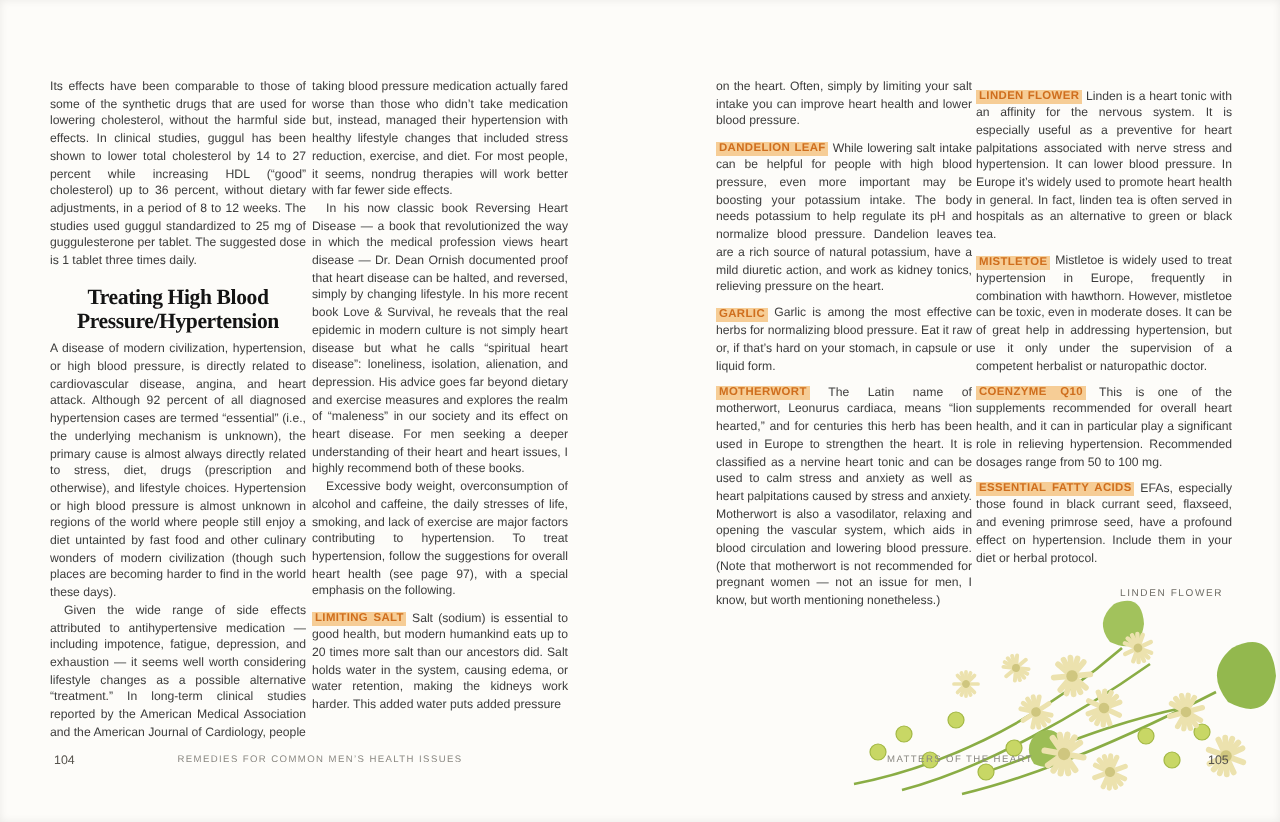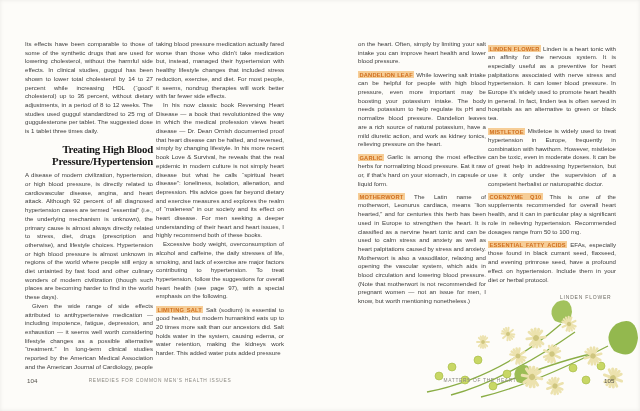--- a/index.html
+++ b/index.html
@@ -7,21 +7,21 @@
     position:relative;width:640px;height:411px;background:#fdfcf9;
     overflow:hidden;font-family:"Liberation Sans",sans-serif;color:#3c3c3c;
     box-shadow:inset 0 0 4px rgba(0,0,0,.08);
   }
   .col{position:absolute;top:40px;width:128px;font-size:6.1px;line-height:8.7px;
        text-align:justify;color:#3c3c3c;}
   .col p{margin:0;}
   .col p.indent{text-indent:7px;}
   .col p.entry{margin-top:4.5px;}
   .heading{font-family:"Liberation Serif",serif;font-weight:700;color:#141414;
-           font-size:10.8px;line-height:11.8px;margin:8px 0 4px;text-align:right;
+           font-size:10.8px;line-height:11.8px;margin:8px 0 4px;text-align:center;
            letter-spacing:-0.2px;}
   .label{background:#f6cd96;color:#cf6e1d;font-weight:700;font-size:5.7px;
          padding:0.5px 1.5px;letter-spacing:0.2px;white-space:nowrap;}
   .caption{position:absolute;left:560px;top:294px;font-size:5px;letter-spacing:0.8px;
            color:#6f6d66;}
   .folio{position:absolute;top:377px;font-size:6.2px;color:#55524c;}
   .folio-left{left:27px;}
   .folio-right{left:604px;}
   .running{position:absolute;top:378px;font-size:4.8px;letter-spacing:0.7px;
            color:#8a8882;width:220px;text-align:center;}

